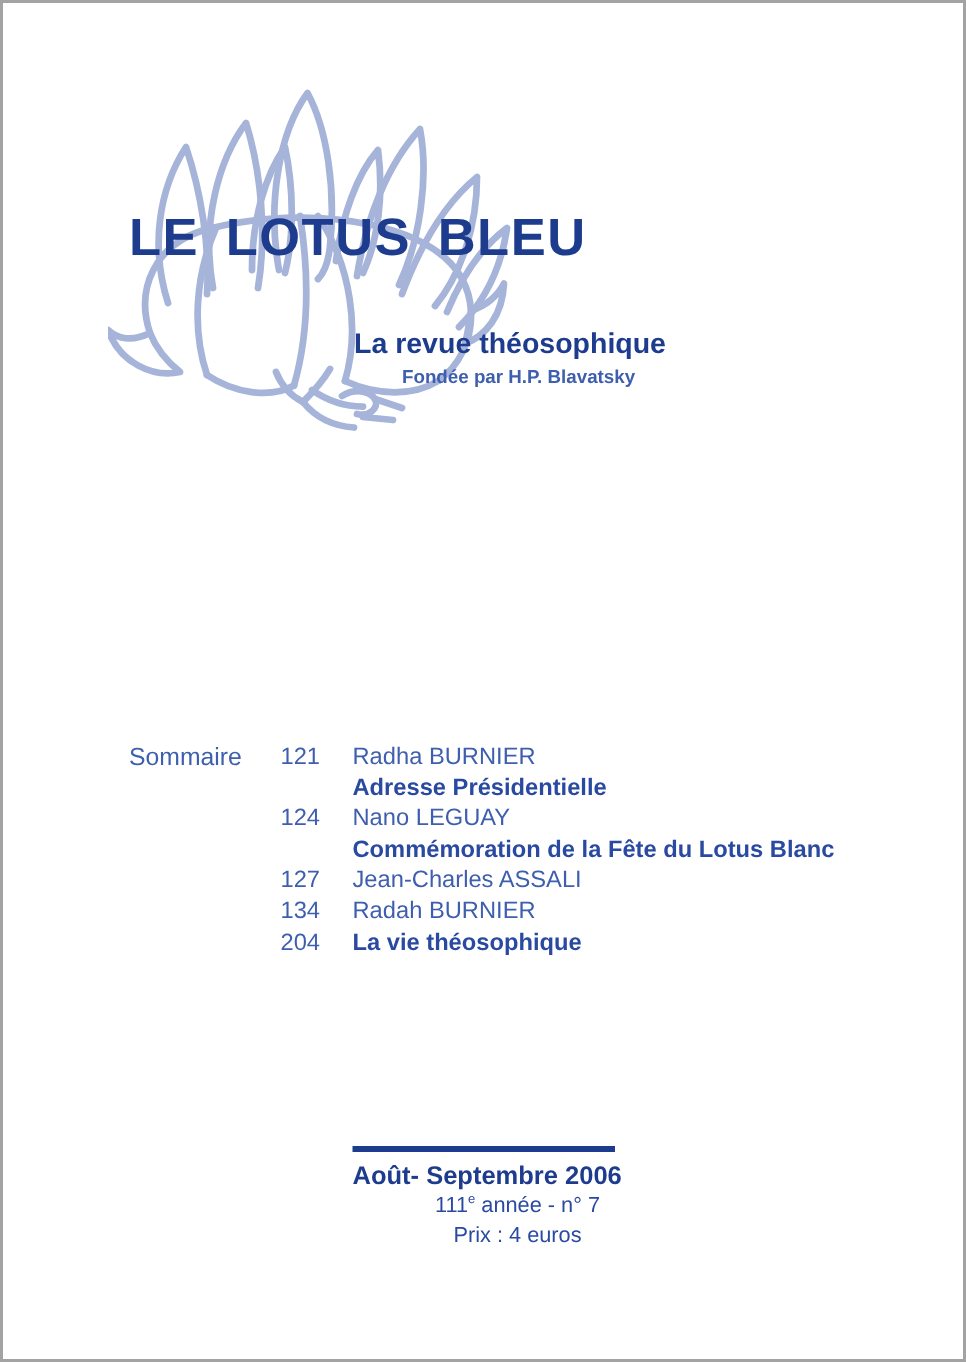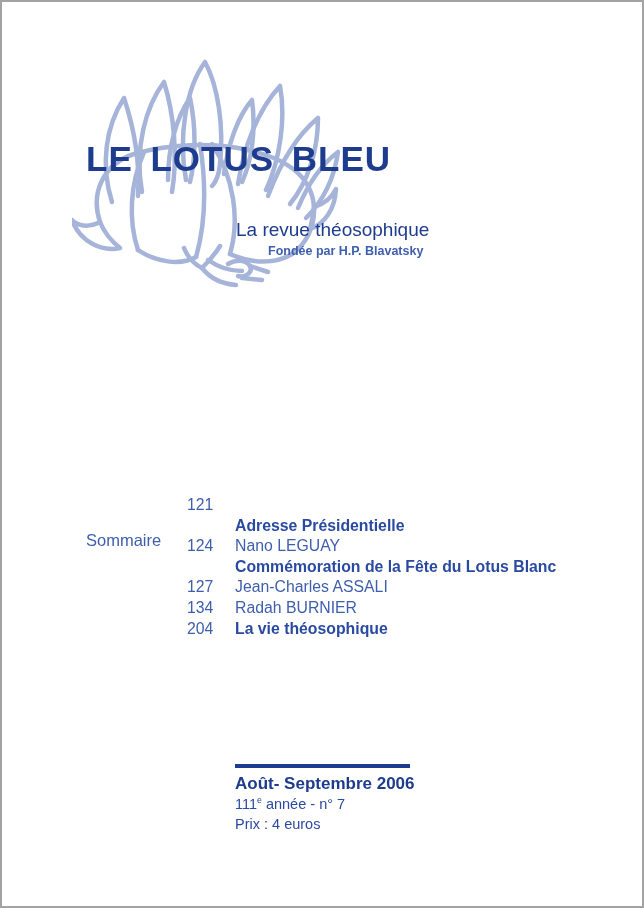--- a/index.html
+++ b/index.html
@@ -40,39 +40,38 @@
     color:var(--navy);
     white-space:nowrap;
   }
   .subtitle-block{
     position:absolute;
     left:234px;
     top:217px;
   }
   .subtitle{
     font-size:19px;
-    font-weight:normal;
+    font-weight:bold;
     color:var(--navy);
     white-space:nowrap;
   }
   .founder{
     margin-top:3px;
     font-size:12.5px;
     font-weight:bold;
     color:var(--mid);
     white-space:nowrap;
     padding-left:32px;
   }
   .sommaire-label{
     position:absolute;
     left:84px;
     top:494px;
     font-size:16.5px;
     color:var(--mid);
-    margin-top:35px;
   }
   .toc{
     position:absolute;
     left:185px;
     top:493px;
     width:440px;
     font-size:15.8px;
     line-height:20.6px;
   }
   .toc-row{display:flex;}
@@ -103,20 +102,21 @@
     font-size:17px;
     font-weight:bold;
     color:var(--navy);
     white-space:nowrap;
   }
   .issue-line{
     font-size:14.5px;
     line-height:20px;
     color:var(--tblue);
     white-space:nowrap;
+    text-align:center;
   }
   .issue-line:first-of-type{margin-top:2px;}
   .issue-line sup{
     font-size:60%;
     vertical-align:super;
     line-height:0;
   }
 </style>
 </head>
 <body>
@@ -159,20 +159,21 @@
   <div class="subtitle-block">
     <div class="subtitle">La revue théosophique</div>
     <div class="founder">Fondée par H.P. Blavatsky</div>
   </div>
 
   <div class="sommaire-label">Sommaire</div>
 
   <div class="toc">
     <div class="toc-row">
       <span class="toc-num">121</span>
+      <span class="toc-author">Radha BURNIER</span>
     </div>
     <div class="toc-row">
       <span class="toc-num"></span>
       <span class="toc-title">Adresse Présidentielle</span>
     </div>
     <div class="toc-row">
       <span class="toc-num">124</span>
       <span class="toc-author">Nano LEGUAY</span>
     </div>
     <div class="toc-row">

